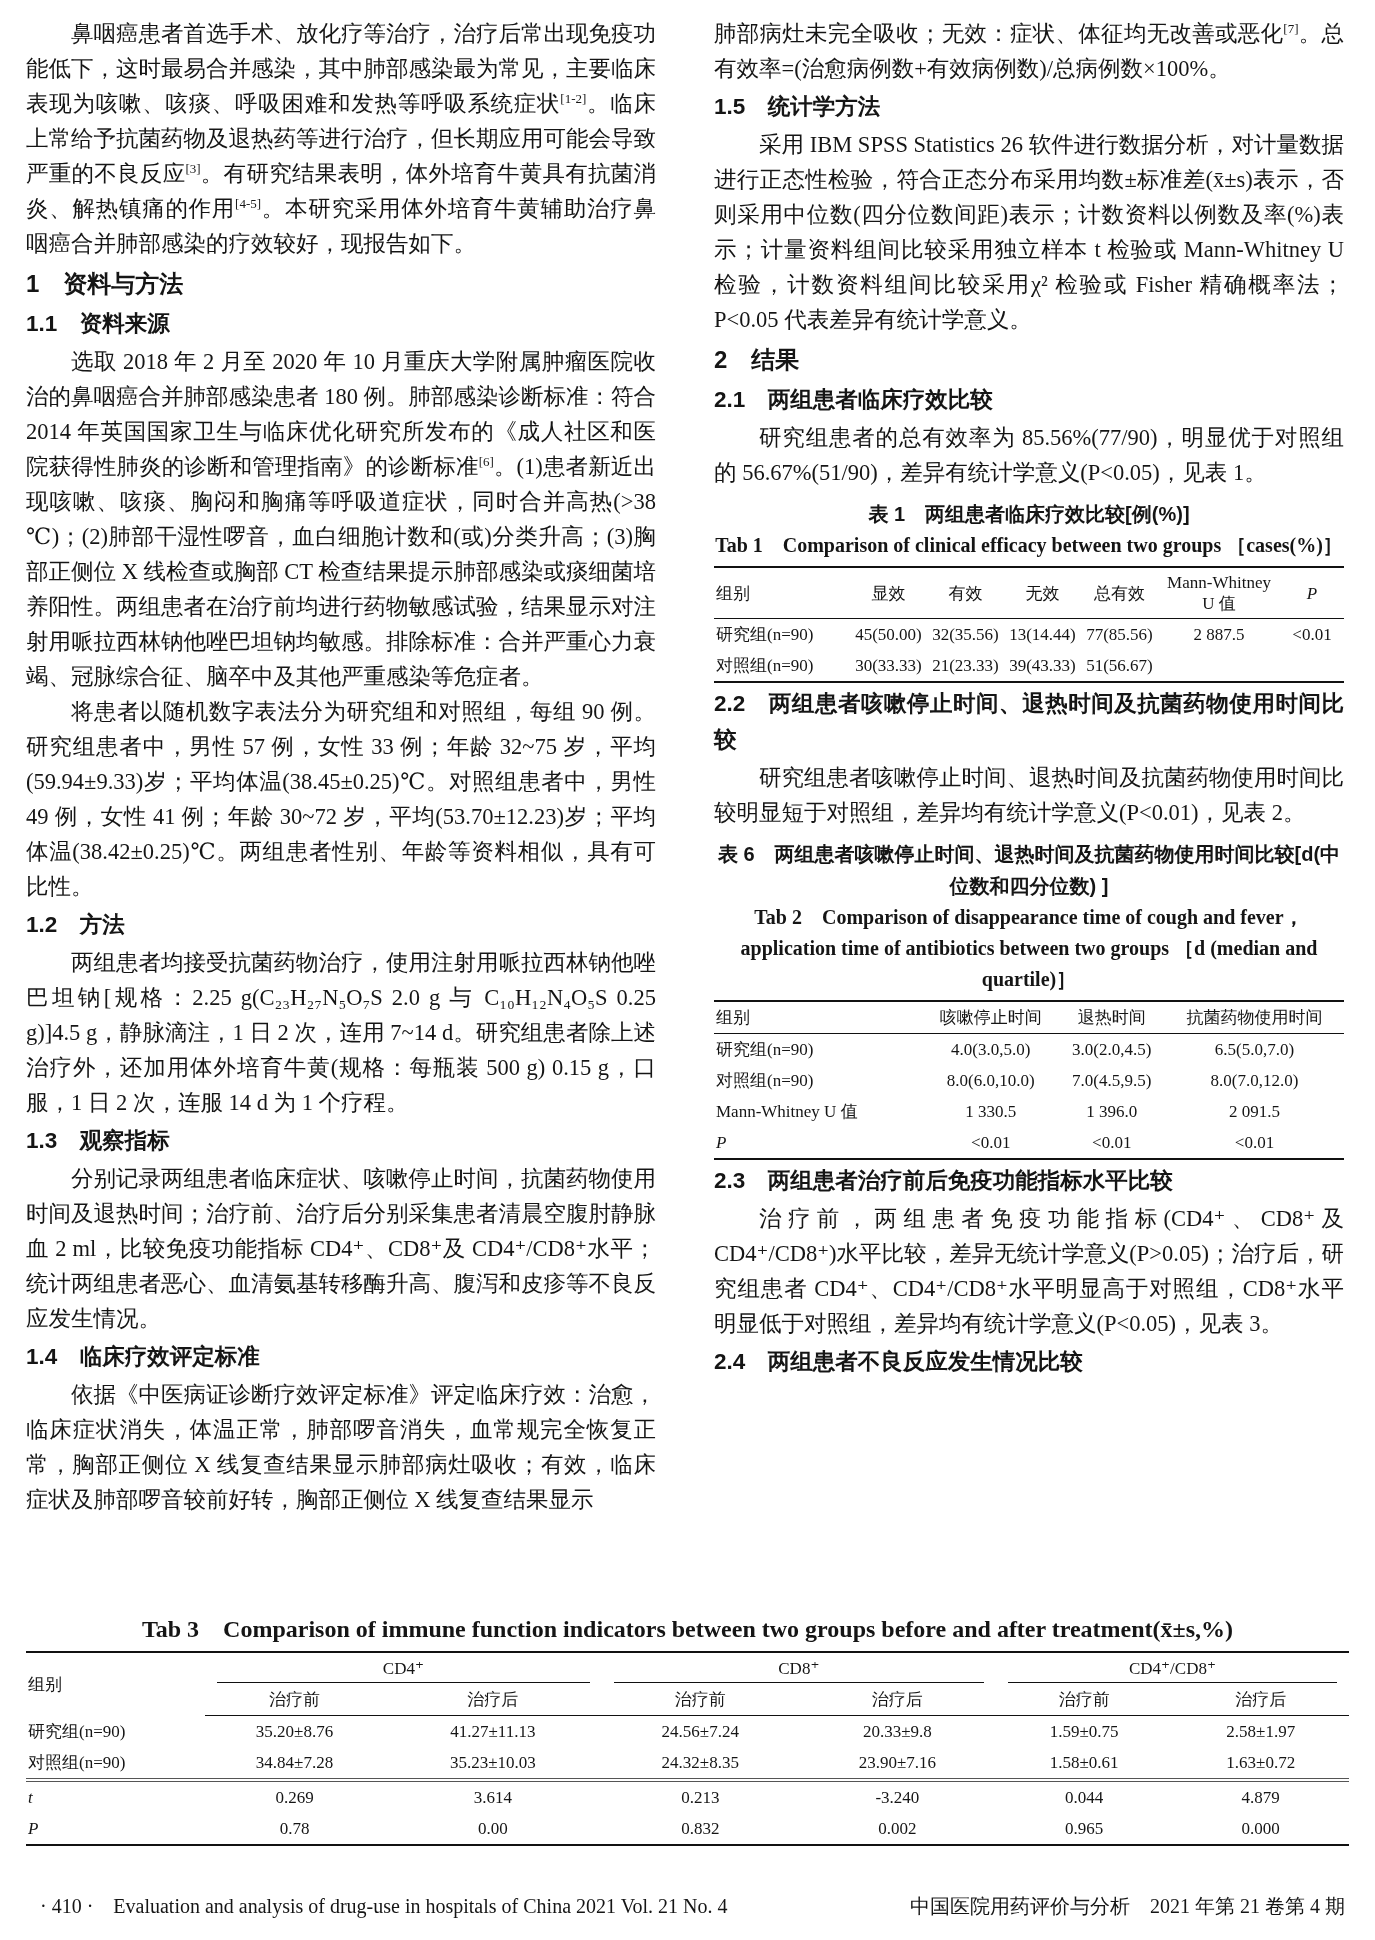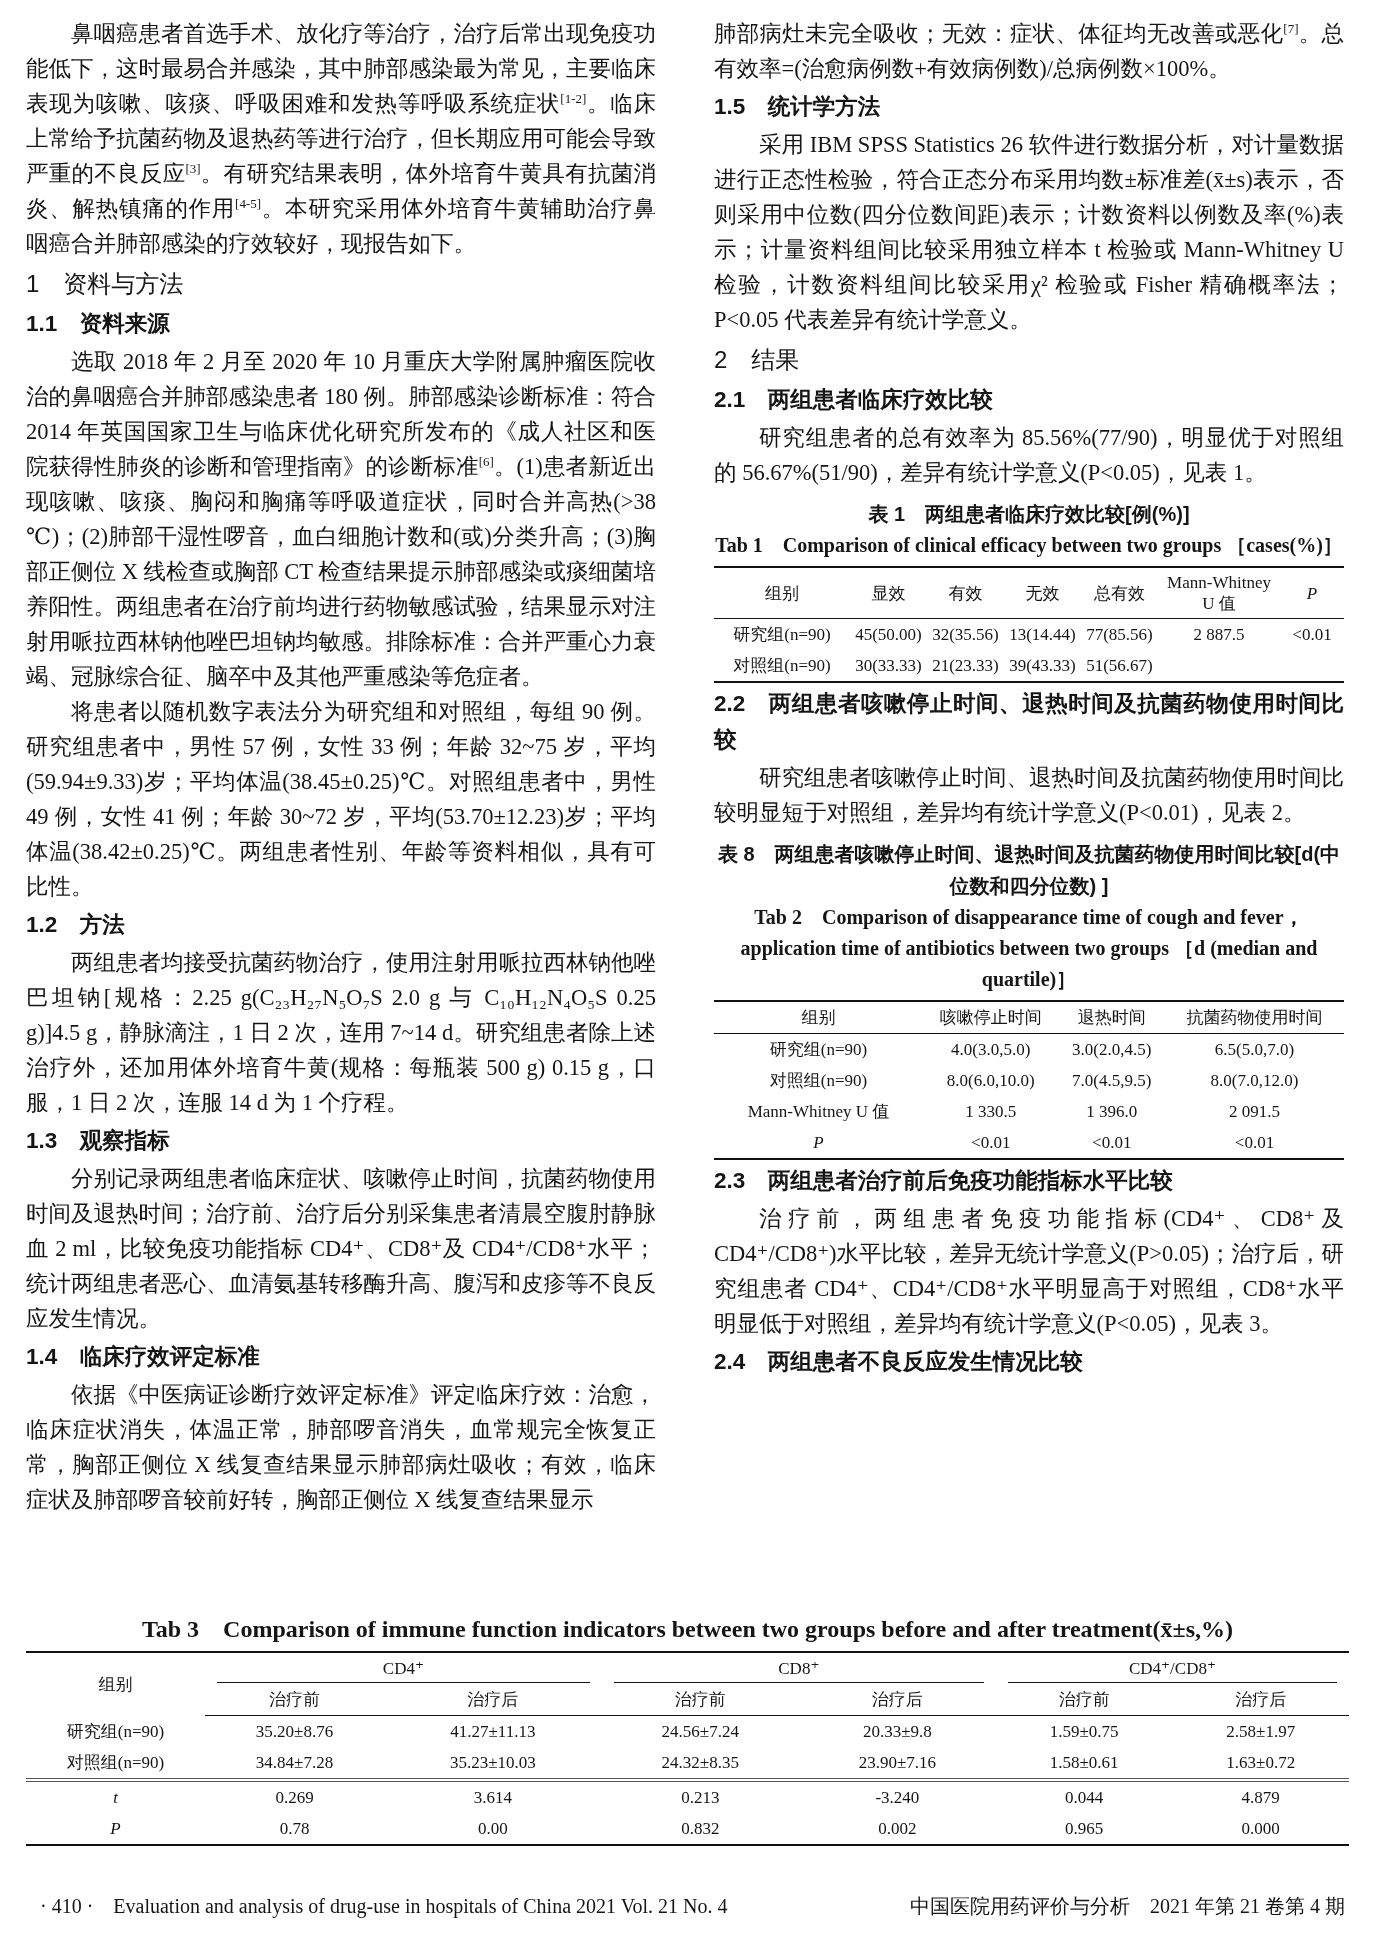--- a/index.html
+++ b/index.html
@@ -13,21 +13,21 @@
     font-family:"Liberation Serif","DejaVu Serif",serif;
     overflow:hidden;
   }
   .columns { display:flex; gap:58px; height:1588px; overflow:hidden; }
   .col { width:630px; flex:0 0 630px; }
   .para { font-size:22.5px; line-height:35px; text-align:justify; margin:0; }
   .indent { text-indent:2em; }
   sup.ref { font-size:13px; line-height:0; }
   .h-sec {
     font-family:"Liberation Sans","DejaVu Sans",sans-serif;
-    font-size:24px; font-weight:normal; line-height:38px; margin:4px 0 2px 0;
+    font-size:24px; font-weight:bold; line-height:38px; margin:4px 0 2px 0;
   }
   .h-sub {
     font-family:"Liberation Sans","DejaVu Sans",sans-serif;
     font-size:22.5px; font-weight:bold; line-height:36px; margin:3px 0 2px 0;
     text-align:justify;
   }
   .cap-zh {
     font-family:"Liberation Sans","DejaVu Sans",sans-serif;
     font-weight:bold; font-size:20px; line-height:32px; text-align:center; margin-top:8px;
   }
@@ -37,21 +37,21 @@
   }
   table.sci {
     width:100%; border-collapse:collapse;
     border-top:2.5px solid #111; border-bottom:2.5px solid #111;
     font-size:17px;
   }
   table.sci th, table.sci td {
     font-weight:normal; padding:4px 2px; text-align:center; line-height:23px;
     white-space:nowrap;
   }
-  table.sci .al { text-align:center; }
+  table.sci .al { text-align:left; }
   table.sci thead tr:last-child th { border-bottom:1.5px solid #111; }
   .it { font-style:italic; }
   .tab1 th.mw { width:118px; white-space:normal; line-height:21px; }
   .tab1 th.pcol { width:60px; }
   .tab1 td:first-child, .tab1 th:first-child { width:132px; }
   .tab2 td:first-child, .tab2 th:first-child { width:205px; }
   .t3block { margin-top:10px; }
   .t3block .cap-zh { font-size:21px; }
   .t3block .cap-en { font-size:24px; margin-bottom:6px; }
   .tab3 th, .tab3 td { line-height:22px; padding:3.5px 2px; }
@@ -135,21 +135,21 @@
             <td>51(56.67)</td>
             <td></td>
             <td></td>
           </tr>
         </tbody>
       </table>
 
       <div class="h-sub">2.2　两组患者咳嗽停止时间、退热时间及抗菌药物使用时间比较</div>
       <p class="para indent">研究组患者咳嗽停止时间、退热时间及抗菌药物使用时间比较明显短于对照组，差异均有统计学意义(P&lt;0.01)，见表 2。</p>
 
-      <div class="cap-zh">表 8　两组患者咳嗽停止时间、退热时间及抗菌药物使用时间比较[d(中位数和四分位数) ]</div>
+      <div class="cap-zh">表 6　两组患者咳嗽停止时间、退热时间及抗菌药物使用时间比较[d(中位数和四分位数) ]</div>
       <div class="cap-en">Tab 2　Comparison of disappearance time of cough and fever，application time of antibiotics between two groups ［d (median and quartile)］</div>
       <table class="sci tab2">
         <thead>
           <tr>
             <th class="al">组别</th>
             <th>咳嗽停止时间</th>
             <th>退热时间</th>
             <th>抗菌药物使用时间</th>
           </tr>
         </thead>

